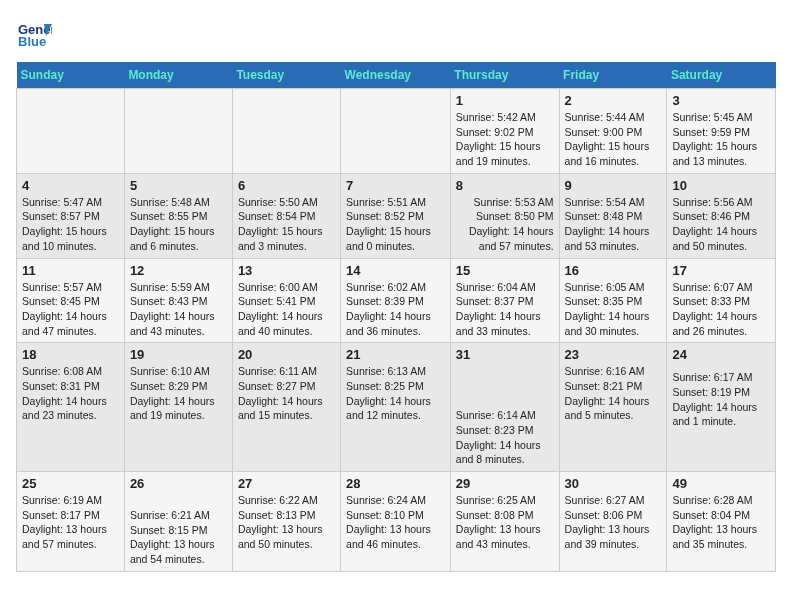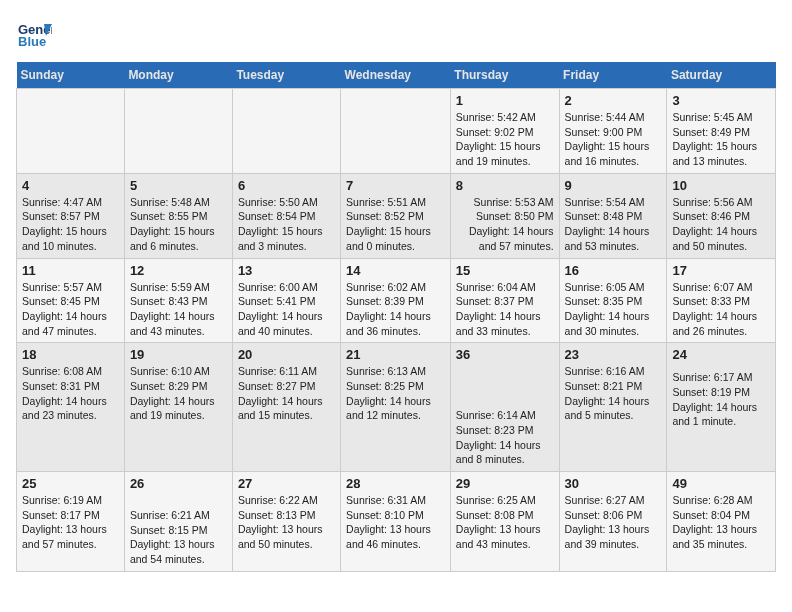--- a/index.html
+++ b/index.html
@@ -37,21 +37,21 @@
       font-size: 16px;
       color: #444;
     }
     table {
       width: 100%;
       border-collapse: collapse;
       font-size: 11px;
     }
     thead tr th {
       background-color: #2a6bb5;
-      color: #e5e5e5;
+      color: #5eead4;
       padding: 6px 4px;
       text-align: left;
       font-size: 12px;
       font-weight: bold;
     }
     tbody tr {
       vertical-align: top;
     }
     tbody tr:nth-child(odd) {
       background-color: #f5f5f5;
@@ -130,29 +130,29 @@
         <td>
           <span class="day-num">2</span>
           <div class="day-info" style="white-space: pre-line;">Sunrise: 5:44 AM
 Sunset: 9:00 PM
 Daylight: 15 hours
 and 16 minutes.</div>
         </td>
         <td>
           <span class="day-num">3</span>
           <div class="day-info" style="white-space: pre-line;">Sunrise: 5:45 AM
-Sunset: 8:49 PM
+Sunset: 9:59 PM
 Daylight: 15 hours
 and 13 minutes.</div>
         </td>
       </tr>
       <tr>
         <td>
           <span class="day-num">4</span>
-          <div class="day-info" style="white-space: pre-line;">Sunrise: 4:47 AM
+          <div class="day-info" style="white-space: pre-line;">Sunrise: 5:47 AM
 Sunset: 8:57 PM
 Daylight: 15 hours
 and 10 minutes.</div>
         </td>
         <td>
           <span class="day-num">5</span>
           <div class="day-info" style="white-space: pre-line;">Sunrise: 5:48 AM
 Sunset: 8:55 PM
 Daylight: 15 hours
 and 6 minutes.</div>
@@ -267,21 +267,21 @@
 and 15 minutes.</div>
         </td>
         <td>
           <span class="day-num">21</span>
           <div class="day-info" style="white-space: pre-line;">Sunrise: 6:13 AM
 Sunset: 8:25 PM
 Daylight: 14 hours
 and 12 minutes.</div>
         </td>
         <td>
-          <span class="day-num">36</span>
+          <span class="day-num">31</span>
           <div class="day-info" style="white-space: pre-line; margin-top: 46px;">Sunrise: 6:14 AM
 Sunset: 8:23 PM
 Daylight: 14 hours
 and 8 minutes.</div>
         </td>
         <td>
           <span class="day-num">23</span>
           <div class="day-info" style="white-space: pre-line;">Sunrise: 6:16 AM
 Sunset: 8:21 PM
 Daylight: 14 hours
@@ -312,21 +312,21 @@
         </td>
         <td>
           <span class="day-num">27</span>
           <div class="day-info" style="white-space: pre-line;">Sunrise: 6:22 AM
 Sunset: 8:13 PM
 Daylight: 13 hours
 and 50 minutes.</div>
         </td>
         <td>
           <span class="day-num">28</span>
-          <div class="day-info" style="white-space: pre-line;">Sunrise: 6:31 AM
+          <div class="day-info" style="white-space: pre-line;">Sunrise: 6:24 AM
 Sunset: 8:10 PM
 Daylight: 13 hours
 and 46 minutes.</div>
         </td>
         <td>
           <span class="day-num">29</span>
           <div class="day-info" style="white-space: pre-line;">Sunrise: 6:25 AM
 Sunset: 8:08 PM
 Daylight: 13 hours
 and 43 minutes.</div>

